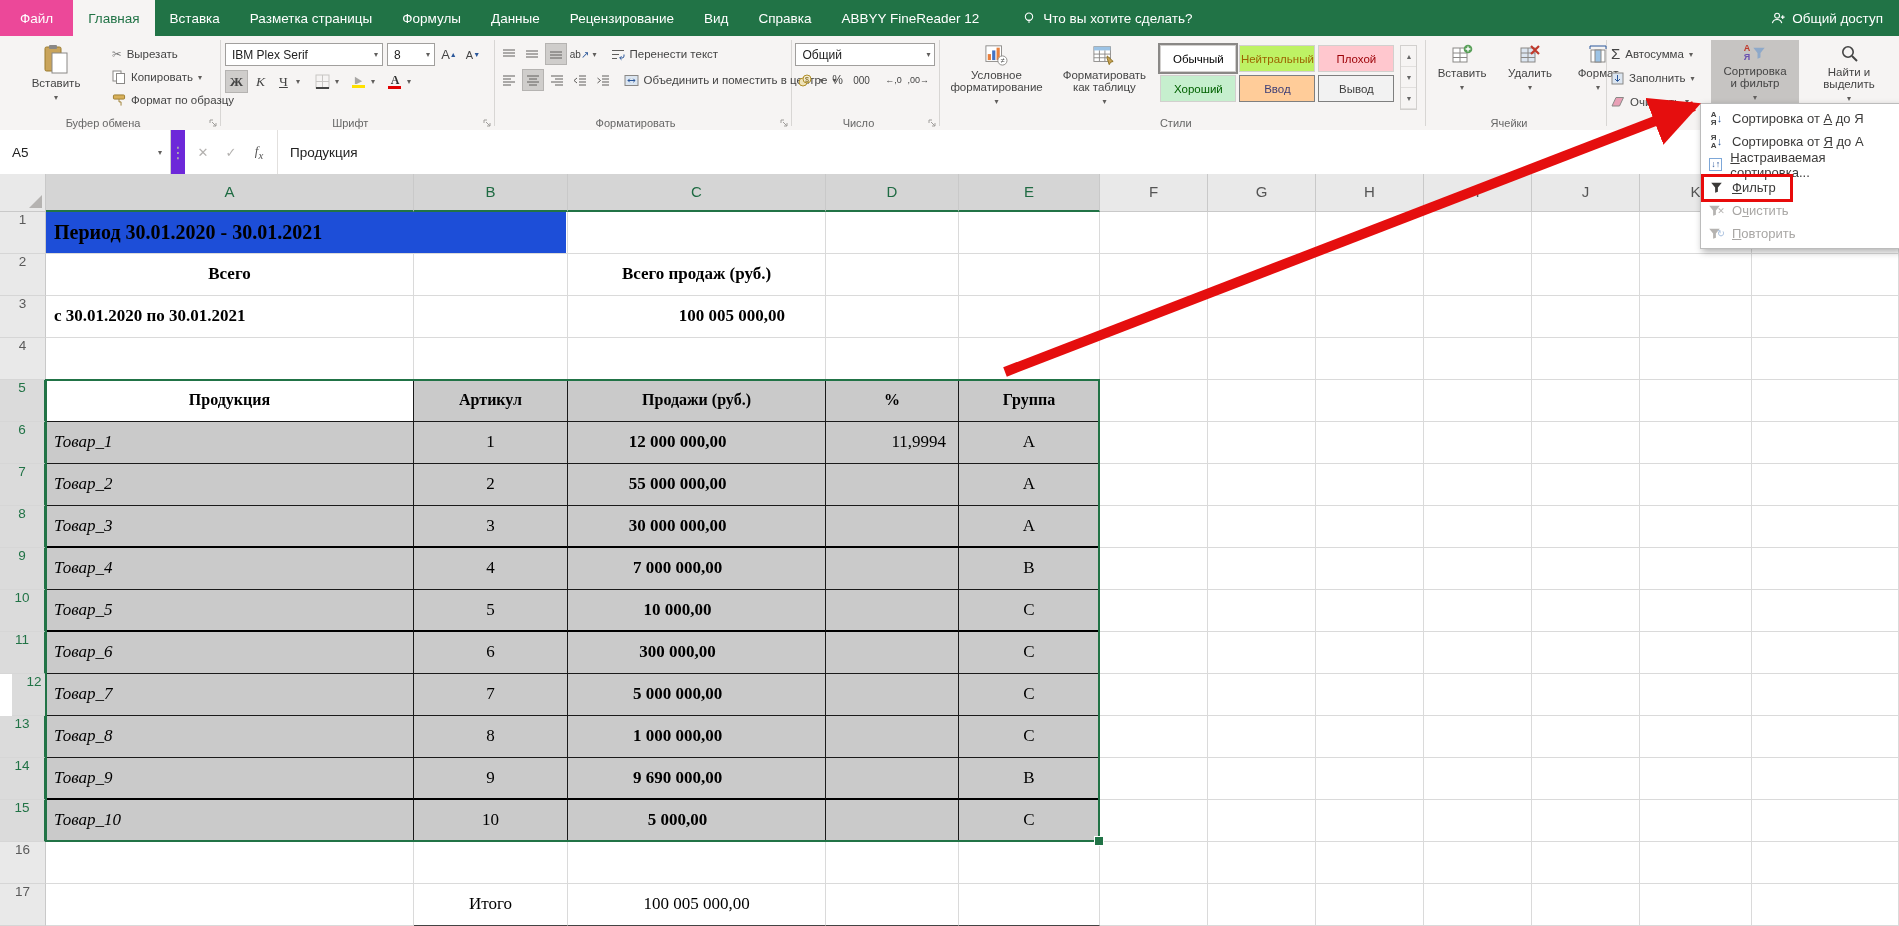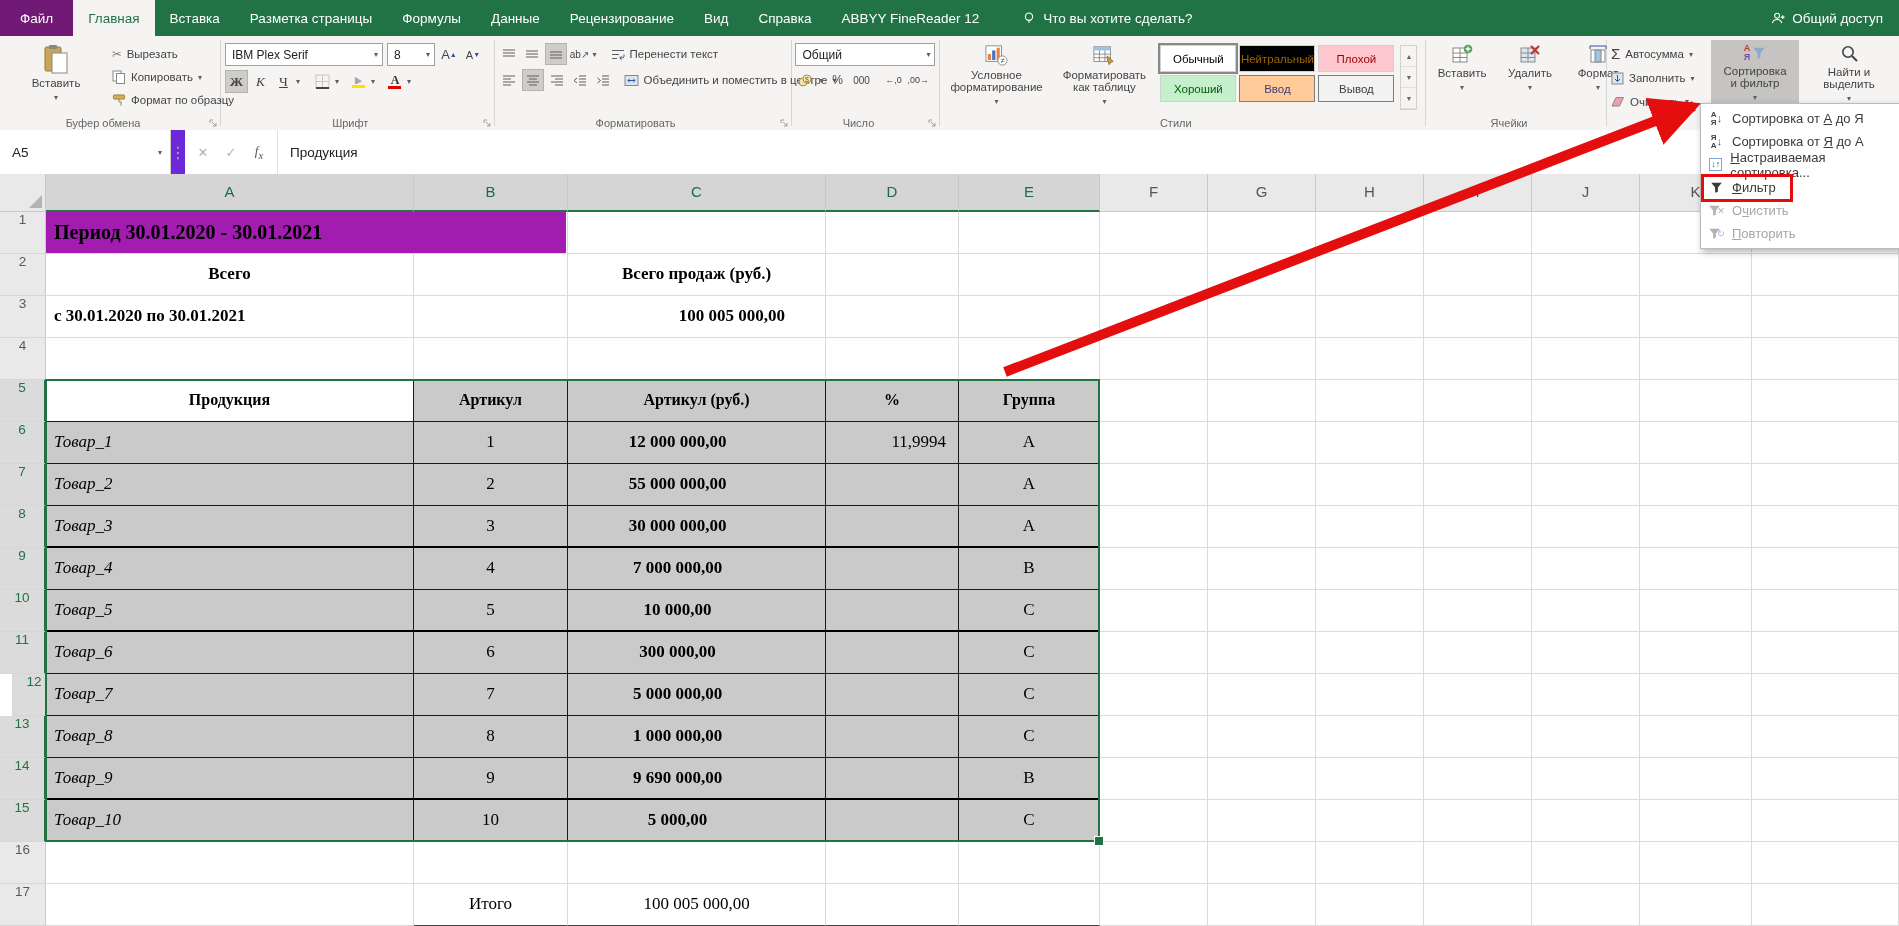--- a/index.html
+++ b/index.html
@@ -3,21 +3,21 @@
 <meta charset="utf-8">
 <style>
   html,body{margin:0;padding:0;background:#fff;}
   .app{position:relative;width:1899px;height:926px;overflow:hidden;
        font-family:"Liberation Sans","DejaVu Sans",sans-serif;background:#fff;}
 
   
   .tabsbar{position:absolute;left:0;top:0;width:100%;height:36px;background:#217346;
            display:flex;align-items:stretch;color:#fff;font-size:13.5px;}
   .tab{display:flex;align-items:center;padding:0 15px;cursor:pointer;white-space:nowrap;}
-  .tab.file{background:#701a75;padding:0 20px;}
+  .tab.file{background:#ec4899;padding:0 20px;}
   .tab.active{background:#f6f4f3;color:#217346;}
   .tabsearch{display:flex;align-items:center;margin-left:28px;gap:7px;}
   .bulb{width:14px;height:14px;}
   .share{margin-left:auto;display:flex;align-items:center;gap:6px;padding:0 16px;}
 
   
   .ribbon{position:absolute;left:0;top:36px;width:100%;height:94px;background:#f6f4f3;
           border-bottom:1px solid #e1dfdd;display:flex;align-items:stretch;font-size:11.5px;color:#444;}
   .rgroup{position:relative;padding:4px 4px 18px 4px;display:flex;gap:4px;}
   .rg-label{position:absolute;bottom:1px;left:0;right:14px;text-align:center;font-size:11px;color:#666;white-space:nowrap;}
@@ -76,21 +76,21 @@
       border-bottom:1px solid #d6d6d6;text-align:center;font-size:13.5px;color:#5a5a5a;cursor:pointer;}
   .rn.selr{background:#dbdbdb;color:#217346;border-right:2px solid #217346;}
   .cell{position:absolute;box-sizing:border-box;border-right:1px solid #dadada;border-bottom:1px solid #dadada;
         font-family:"Liberation Serif","DejaVu Serif",serif;font-size:17px;color:#000;
         white-space:nowrap;overflow:visible;cursor:cell;}
   .cell.sel{background:#cacaca;}
   .cell.act{background:#fff;}
   .cell.tb{border-right:1px solid #1a1a1a;border-bottom:1px solid #1a1a1a;}
   .cell.hb{border-bottom:2.5px solid #000;}
   .cell.bb{border-bottom:1px solid #444;}
-  .c-title{font-weight:bold;font-size:20px;padding-left:8px;background:#a21caf;z-index:2;border-right:none!important;}
+  .c-title{font-weight:bold;font-size:20px;padding-left:8px;background:#1d4ed8;z-index:2;border-right:none!important;}
   .c-bc{font-weight:bold;text-align:center;}
   .c-bl{font-weight:bold;padding-left:8px;}
   .c-br{font-weight:bold;text-align:right;padding-right:40px;}
   .c-sc{text-align:center;}
   .t-hdr{font-weight:bold;text-align:center;font-size:16px;}
   .t-name{padding-left:8px;font-style:italic;}
   .t-art{text-align:center;}
   .t-sales{font-weight:bold;text-align:center;padding-right:38px;}
   .t-pct{text-align:right;padding-right:12px;}
   .t-grp{text-align:center;}
@@ -373,21 +373,21 @@
           <rect x="2" y="3" width="18" height="16" fill="#fff" stroke="#8a8886"></rect>
           <rect x="2" y="3" width="18" height="4" fill="#9cc3e5"></rect>
           <path d="M2 11h18M2 15h18M8 7v12M14 7v12" stroke="#8a8886"></path>
           <path d="M16.5 13l6.5 6-2.8 1-1.5 2.5-2.2-6.5z" fill="#c7a252" stroke="#8a6d1f"></path>
         </svg>
         <span class="cap">Форматировать как таблицу</span>
         <span class="arr">▾</span>
       </div>
       <div class="gallery">
           <div class="swatch selected" style="background: rgb(255, 255, 255); color: rgb(0, 0, 0);">Обычный</div>
-          <div class="swatch" style="background: #000000; color: rgb(156, 101, 0);">Нейтральный</div>
+          <div class="swatch" style="background: #bef264; color: rgb(156, 101, 0);">Нейтральный</div>
           <div class="swatch" style="background: rgb(255, 199, 206); color: rgb(156, 0, 6);">Плохой</div>
           <div class="swatch" style="background: rgb(198, 239, 206); color: rgb(0, 97, 0);">Хороший</div>
           <div class="swatch" style="background: rgb(255, 204, 153); color: rgb(63, 63, 118); border: 1px solid rgb(127, 127, 127);">Ввод</div>
           <div class="swatch" style="background: rgb(242, 242, 242); color: rgb(63, 63, 63); border: 1px solid rgb(127, 127, 127);">Вывод</div>
         </div>
       <div class="galscroll">
         <div>▲</div>
         <div>▼</div>
         <div>▼<br></div>
       </div>
@@ -553,21 +553,21 @@
       <div class="cell" style="left: 1100px; top: 164px; width: 108px; height: 42px; line-height: 40px;"></div>
       <div class="cell" style="left: 1208px; top: 164px; width: 108px; height: 42px; line-height: 40px;"></div>
       <div class="cell" style="left: 1316px; top: 164px; width: 108px; height: 42px; line-height: 40px;"></div>
       <div class="cell" style="left: 1424px; top: 164px; width: 108px; height: 42px; line-height: 40px;"></div>
       <div class="cell" style="left: 1532px; top: 164px; width: 108px; height: 42px; line-height: 40px;"></div>
       <div class="cell" style="left: 1640px; top: 164px; width: 112px; height: 42px; line-height: 40px;"></div>
       <div class="cell" style="left: 1752px; top: 164px; width: 147px; height: 42px; line-height: 40px;"></div>
       <div class="rn selr" style="left: 0px; top: 206px; width: 46px; height: 42px;">5</div>
       <div class="cell sel tb act t-hdr" style="left: 46px; top: 206px; width: 368px; height: 42px; line-height: 40px;">Продукция</div>
       <div class="cell sel tb t-hdr" style="left: 414px; top: 206px; width: 154px; height: 42px; line-height: 40px;">Артикул</div>
-      <div class="cell sel tb t-hdr" style="left: 568px; top: 206px; width: 258px; height: 42px; line-height: 40px;">Артикул (руб.)</div>
+      <div class="cell sel tb t-hdr" style="left: 568px; top: 206px; width: 258px; height: 42px; line-height: 40px;">Продажи (руб.)</div>
       <div class="cell sel tb t-hdr" style="left: 826px; top: 206px; width: 133px; height: 42px; line-height: 40px;">%</div>
       <div class="cell sel tb t-hdr" style="left: 959px; top: 206px; width: 141px; height: 42px; line-height: 40px;">Группа</div>
       <div class="cell" style="left: 1100px; top: 206px; width: 108px; height: 42px; line-height: 40px;"></div>
       <div class="cell" style="left: 1208px; top: 206px; width: 108px; height: 42px; line-height: 40px;"></div>
       <div class="cell" style="left: 1316px; top: 206px; width: 108px; height: 42px; line-height: 40px;"></div>
       <div class="cell" style="left: 1424px; top: 206px; width: 108px; height: 42px; line-height: 40px;"></div>
       <div class="cell" style="left: 1532px; top: 206px; width: 108px; height: 42px; line-height: 40px;"></div>
       <div class="cell" style="left: 1640px; top: 206px; width: 112px; height: 42px; line-height: 40px;"></div>
       <div class="cell" style="left: 1752px; top: 206px; width: 147px; height: 42px; line-height: 40px;"></div>
       <div class="rn selr" style="left: 0px; top: 248px; width: 46px; height: 42px;">6</div>

